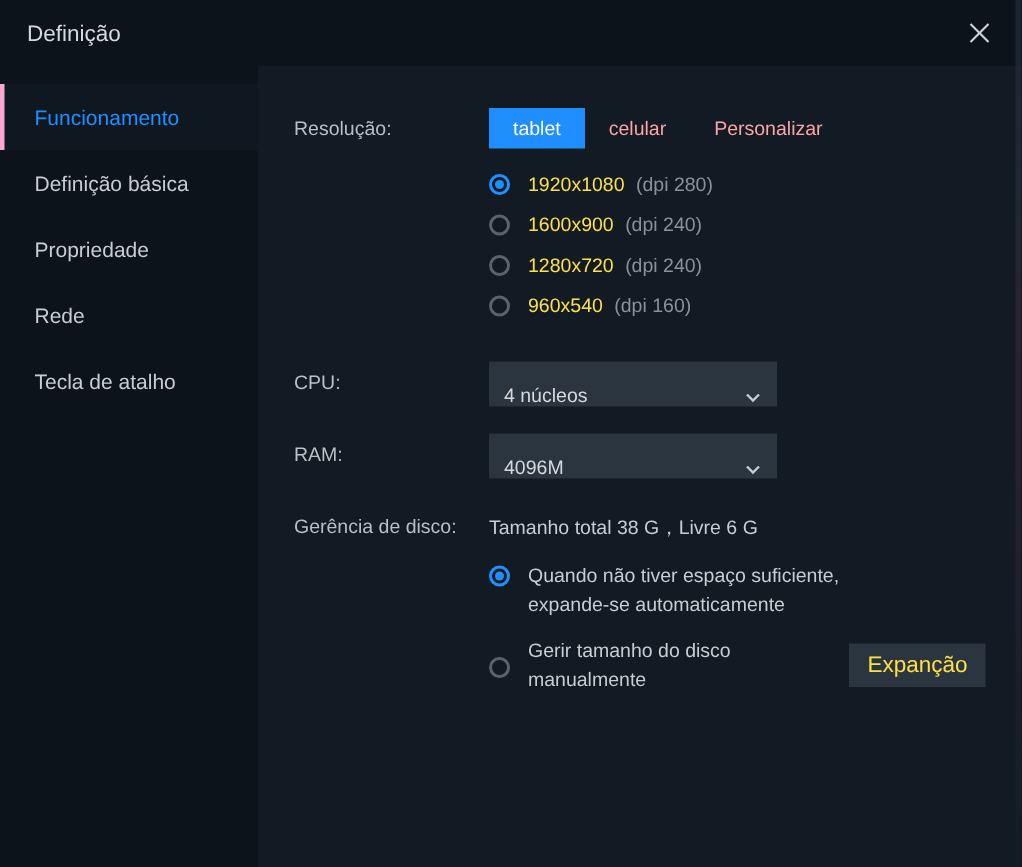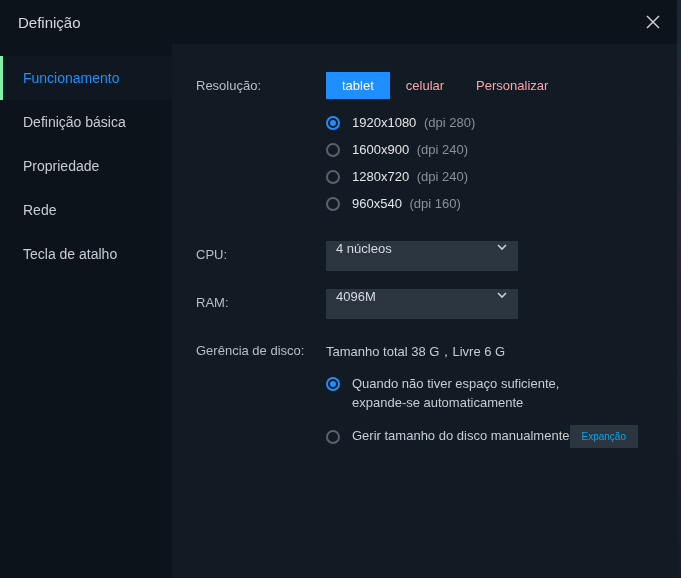--- a/index.html
+++ b/index.html
@@ -39,21 +39,21 @@
   }
   .sidebar-item {
     padding: 14px 20px;
     color: #c8cdd2;
     cursor: pointer;
     font-size: 14px;
     border-left: 3px solid transparent;
   }
   .sidebar-item.active {
     color: #1f8fff;
-    border-left: 3px solid #86efac;
+    border-left: 3px solid #f9a8d4;
     background: #0f1820;
   }
   .content {
     flex: 1;
     background: #121a23;
     position: relative;
     padding: 28px 24px 0 24px;
   }
   .row {
     display: flex;
@@ -88,47 +88,47 @@
   .radio-outer {
     width: 14px; height: 14px;
     border-radius: 50%;
     border: 2px solid #5a636d;
     display: flex; align-items: center; justify-content: center;
     flex-shrink: 0;
   }
   .radio-line.selected .radio-outer { border-color: #1f8fff; }
   .radio-inner { width: 6px; height: 6px; border-radius: 50%; background: transparent; }
   .radio-line.selected .radio-inner { background: #1f8fff; }
-  .radio-text .res { color: #e5e5e5; }
+  .radio-text .res { color: #fde047; }
   .radio-text .dpi { color: #8a9199; margin-left: 4px; }
   .select {
     width: 192px;
     height: 30px;
     background: #2b3540;
     display: flex;
-    align-items: flex-start;
+    align-items: flex-end;
     justify-content: space-between;
     padding: 0 10px;
     color: #d6dade;
     cursor: pointer;
     font-size: 13px;
   }
   .chev { display:flex; align-items:center; }
   .chev svg { width: 12px; height: 12px; stroke: #c8cdd2; stroke-width: 1.6; fill:none; }
   .disk-status { color: #c8cdd2; padding-top:6px; margin-bottom: 14px; }
   .disk-options .radio-line { align-items: flex-start; }
   .disk-options .radio-outer { margin-top: 2px; }
   .disk-opt-text { color: #c8cdd2; max-width: 260px; line-height: 1.45; }
   .manual-row { display:flex; align-items:center; gap: 0; }
   .exp-btn {
     background: #2b3540;
     border: none;
-    color: #0ea5e9;
+    color: #fde047;
     padding: 6px 12px;
-    font-size: 10px;
+    font-size: 15px;
     cursor: pointer;
   }
   .clear-btn {
     background: #1f8fff;
     border: none;
     color: #fff;
     padding: 6px 18px;
     font-size: 13px;
     cursor: pointer;
   }

